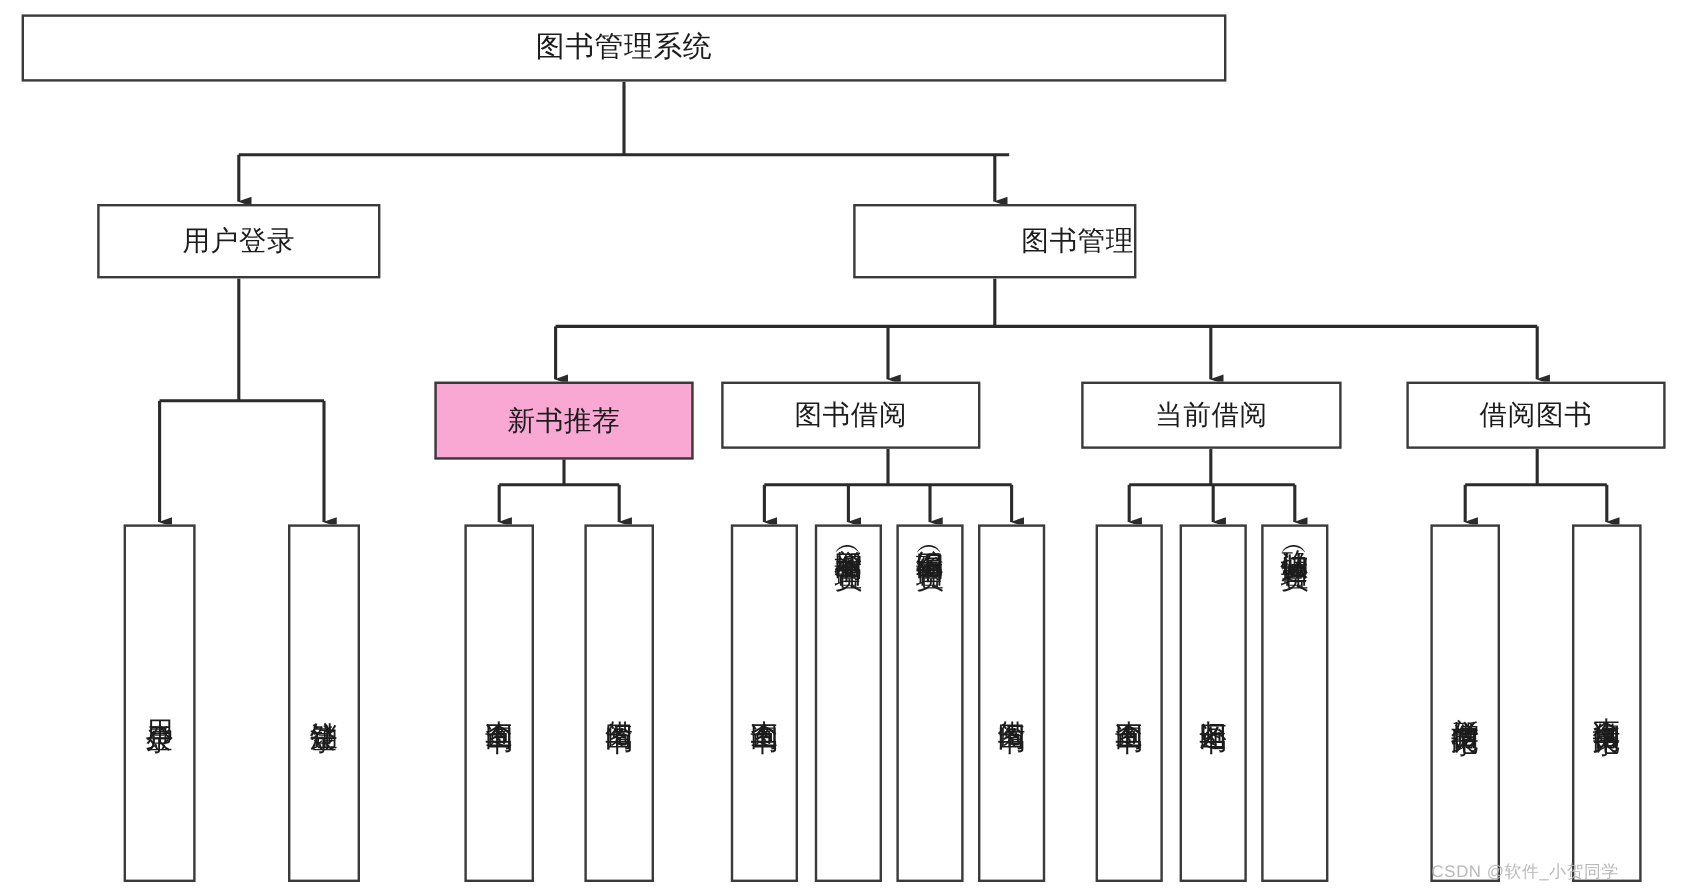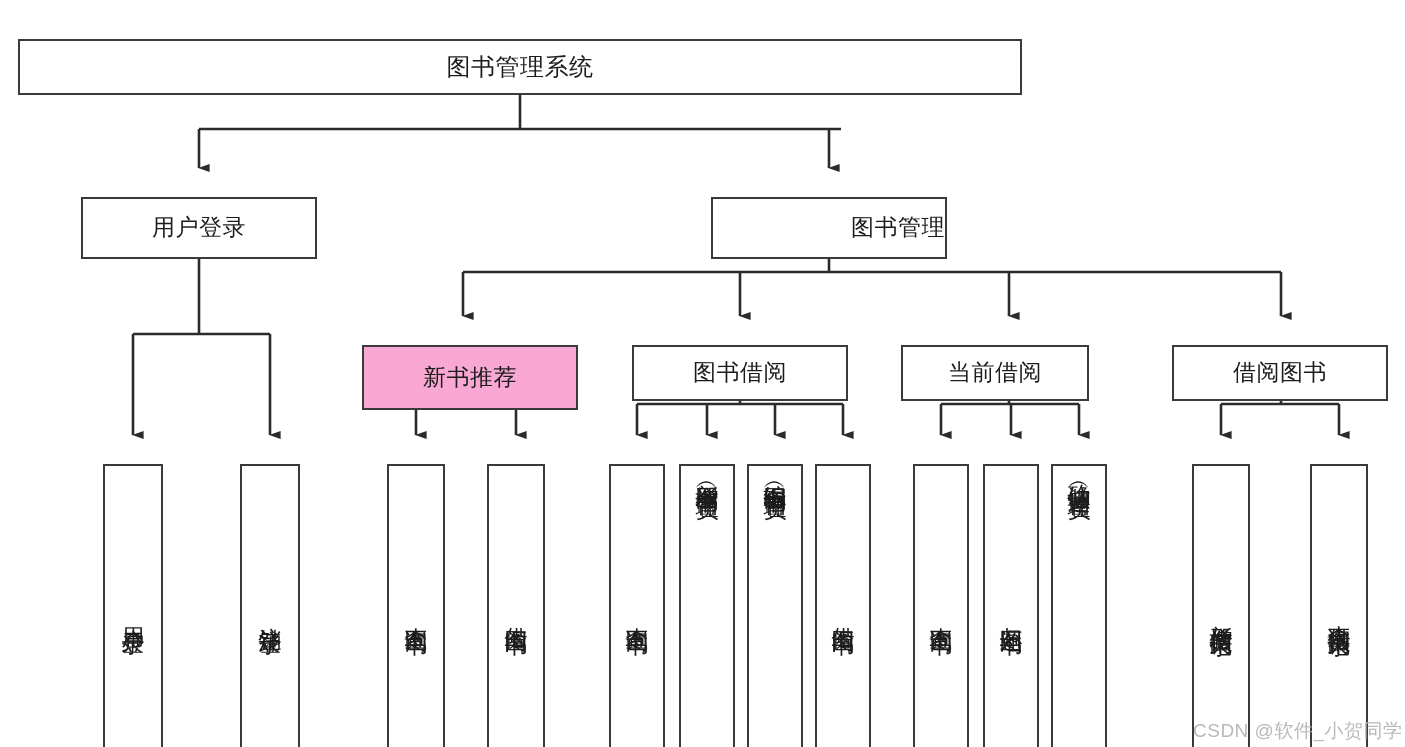--- a/index.html
+++ b/index.html
@@ -32,21 +32,20 @@
   .node {
     position: absolute;
     box-sizing: border-box;
     border: 2px solid #3a3a3a;
     background: #ffffff;
     z-index: 2;
     display: flex;
     align-items: center;
     justify-content: center;
     overflow: hidden;
-    margin-top: 27px;
   }
   .node-label {
     font-size: 22px;
     line-height: 1.12;
     letter-spacing: 0.5px;
     color: #1c1c1c;
     white-space: nowrap;
     text-align: center;
   }
   
@@ -70,21 +69,21 @@
     white-space: nowrap;
     display: block;
   }
   .node.leaf.centered { align-items: center; }
   .node.leaf.topalign { align-items: flex-start; }
 
   
   #watermark {
     position: absolute;
     z-index: 5;
-    font-size: 19px;
+    font-size: 14px;
     color: #b9b9b9;
     letter-spacing: 0.5px;
     white-space: nowrap;
     pointer-events: none;
     font-family: "Liberation Sans", "DejaVu Sans", sans-serif;
   }
 </style>
 </head>
 <body>
 
@@ -147,24 +146,24 @@
   <div class="node branch" style="left: 81px; top: 170px; width: 236px; height: 62px; border-color: rgb(58, 58, 58); background: rgb(255, 255, 255);">
     <span class="node-label" style="color: rgb(28, 28, 28);">用户登录</span>
   </div>
   <div class="node branch" style="left: 711px; top: 170px; width: 236px; height: 62px; border-color: rgb(58, 58, 58); background: rgb(255, 255, 255); justify-content: flex-end;">
     <span class="node-label" style="color: rgb(28, 28, 28);">图书管理</span>
   </div>
 
   <div class="node branch" style="left: 362px; top: 318px; width: 216px; height: 65px; border-color: rgb(58, 58, 58); background: #f9a8d4;">
     <span class="node-label" style="color: rgb(28, 28, 28);">新书推荐</span>
   </div>
-  <div class="node branch" style="left: 632px; top: 318px; width: 216px; height: 56px; border-color: rgb(58, 58, 58); background: rgb(255, 255, 255);">
+  <div class="node branch" style="left: 601px; top: 318px; width: 216px; height: 56px; border-color: rgb(58, 58, 58); background: rgb(255, 255, 255);">
     <span class="node-label" style="color: rgb(28, 28, 28);">图书借阅</span>
   </div>
-  <div class="node branch" style="left: 901px; top: 318px; width: 188px; height: 56px; border-color: rgb(58, 58, 58); background: rgb(255, 255, 255);">
+  <div class="node branch" style="left: 901px; top: 318px; width: 217px; height: 56px; border-color: rgb(58, 58, 58); background: rgb(255, 255, 255);">
     <span class="node-label" style="color: rgb(28, 28, 28);">当前借阅</span>
   </div>
   <div class="node branch" style="left: 1172px; top: 318px; width: 216px; height: 56px; border-color: rgb(58, 58, 58); background: rgb(255, 255, 255);">
     <span class="node-label" style="color: rgb(28, 28, 28);">借阅图书</span>
   </div>
 
   <div class="node leaf centered" style="left: 103px; top: 437px; width: 60px; height: 298px; border-color: rgb(58, 58, 58); background: rgb(255, 255, 255);">
     <span class="node-label" style="color: rgb(28, 28, 28);">用户登录</span>
   </div>
   <div class="node leaf centered" style="left: 240px; top: 437px; width: 60px; height: 298px; border-color: rgb(58, 58, 58); background: rgb(255, 255, 255);">

